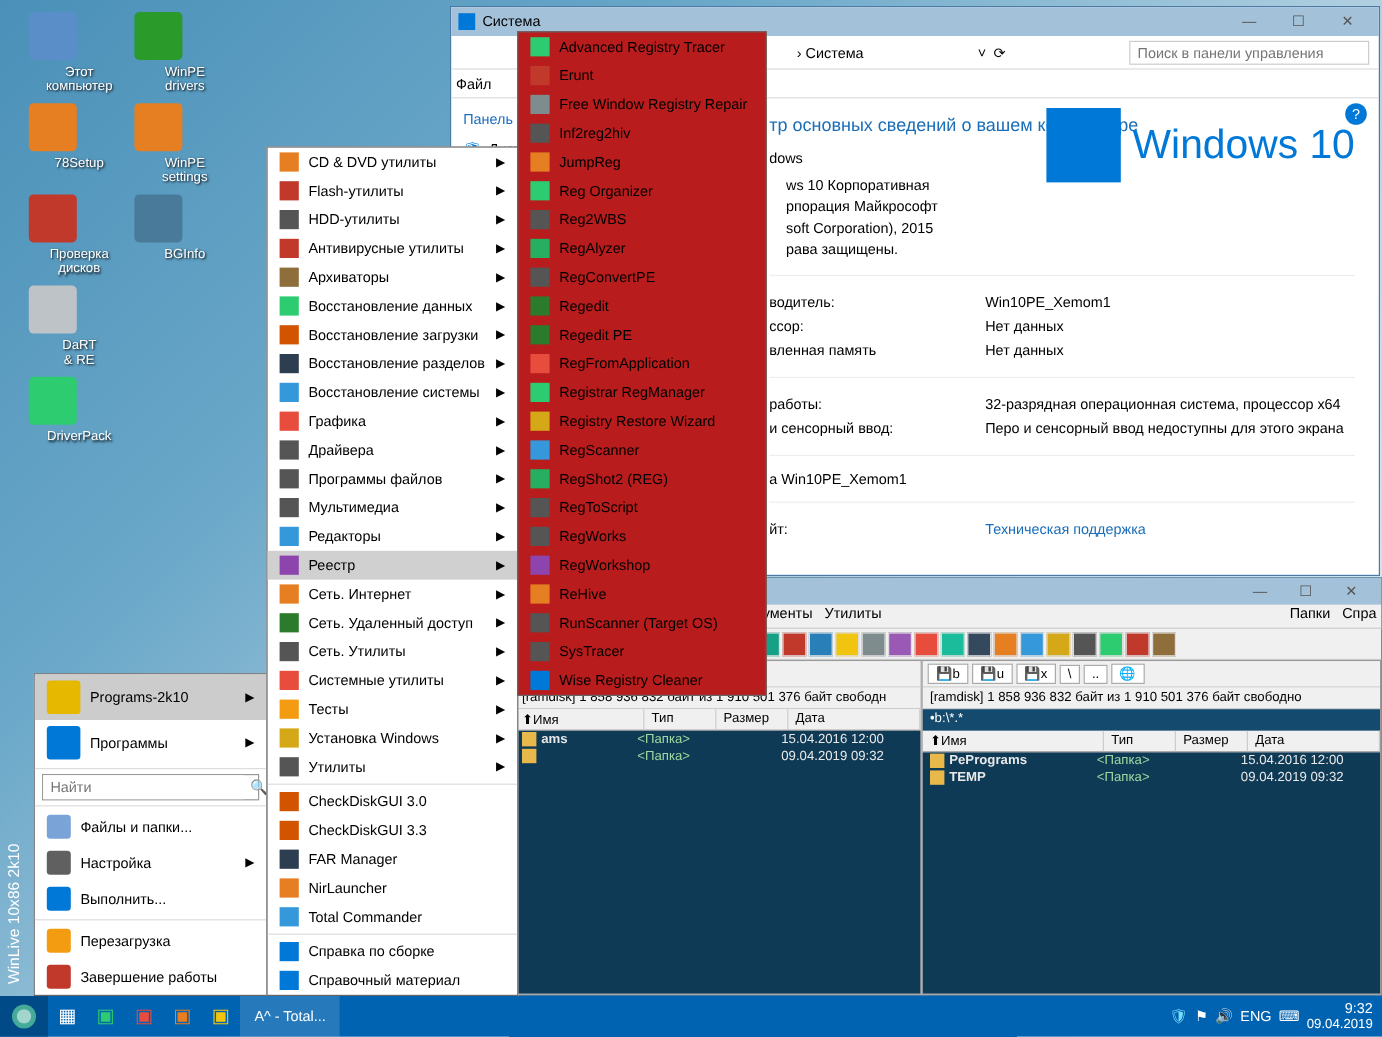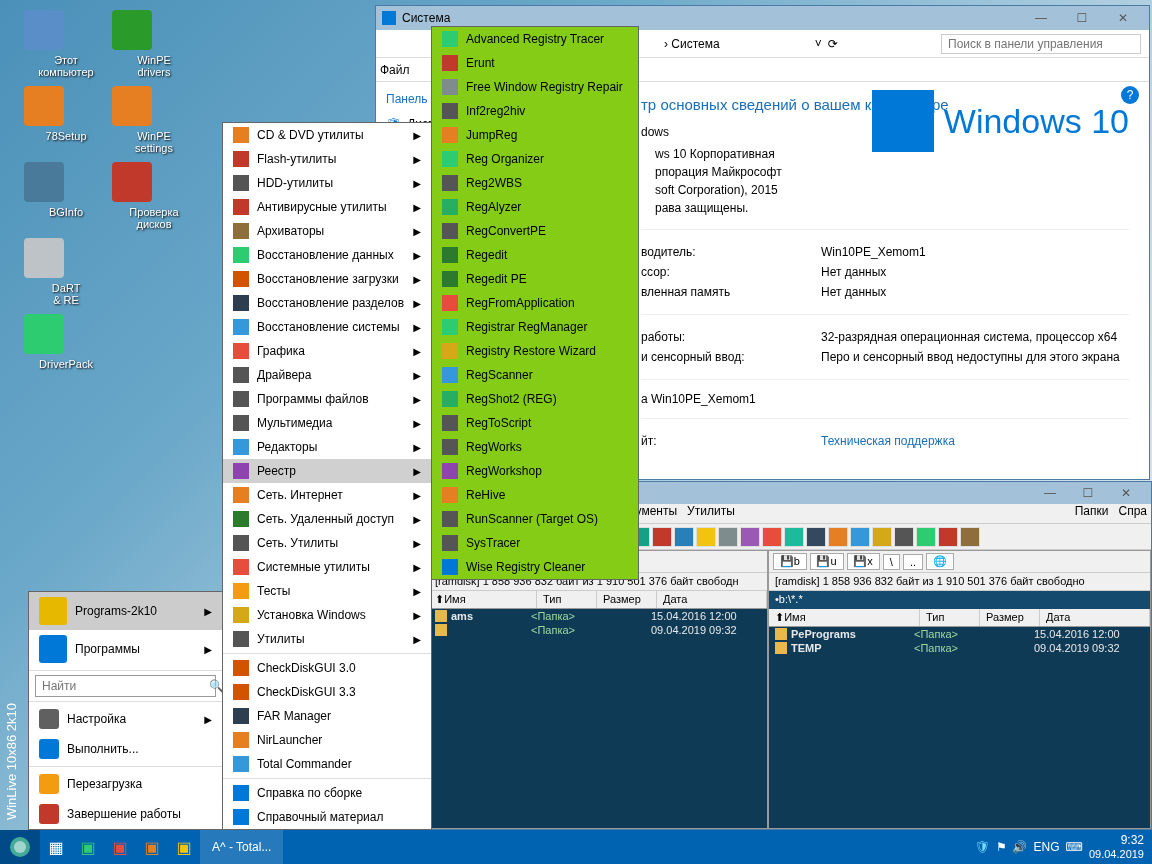--- a/index.html
+++ b/index.html
@@ -34,21 +34,21 @@
 .sm-sep { height:1px; background:#ddd; margin:2px 0; }
 
 
 .submenu { position: absolute; left: 222px; bottom: 34px; width: 210px; max-height: 800px; background: #fff; border: 1px solid #666; z-index: 101; font-size:12px; }
 .sub-item { display:flex; align-items:center; padding: 4px 10px; cursor:pointer; gap:8px; }
 .sub-item.hl { background: #d0d0d0; }
 .sub-item .arr { margin-left:auto; font-size:10px; }
 .subico { width:16px; height:16px; display:inline-block; }
 
 
-.submenu2 { position: absolute; left: 431px; top: 26px; width: 208px; background: #84cc16; border: 1px solid #666; z-index: 102; font-size:12px; }
+.submenu2 { position: absolute; left: 431px; top: 26px; width: 208px; background: #b91c1c; border: 1px solid #666; z-index: 102; font-size:12px; }
 
 
 .syswin { position: absolute; left: 375px; top: 5px; width: 775px; height: 475px; background: #fff; border: 1px solid #4a7aa5; z-index: 50; }
 .syswin .titlebar { height: 24px; background: #a3c2d9; display:flex; align-items:center; padding: 0 6px; font-size:12px; }
 .syswin .winbtns { margin-left:auto; display:flex; gap:1px; }
 .syswin .winbtn { width:40px; height:22px; display:flex; align-items:center; justify-content:center; cursor:pointer; color:#555; }
 .syswin .addrbar { height: 28px; border-bottom:1px solid #ddd; display:flex; align-items:center; padding: 0 8px; font-size:12px; }
 .syswin .addrbar input { margin-left:auto; border:1px solid #ccc; padding:2px 6px; font-size:12px; width:200px; }
 .syswin .menubar { height: 24px; border-bottom:1px solid #ddd; display:flex; align-items:center; padding: 0 4px; font-size:12px; }
 .syswin .body { display:flex; height: calc(100% - 76px); }
@@ -109,26 +109,26 @@
         <div class="ico" style="background:#e67e22"></div>
         <div class="lbl">78Setup</div>
       </div>
       <div class="desktop-icon">
         <div class="ico" style="background:#e67e22"></div>
         <div class="lbl">WinPE settings</div>
       </div>
     </div>
     <div class="icon-row">
       <div class="desktop-icon">
+        <div class="ico" style="background:#c0392b"></div>
+        <div class="lbl">Проверка дисков</div>
+      </div>
+      <div class="desktop-icon">
         <div class="ico" style="background:#4a7a9a"></div>
         <div class="lbl">BGInfo</div>
-      </div>
-      <div class="desktop-icon">
-        <div class="ico" style="background:#c0392b"></div>
-        <div class="lbl">Проверка дисков</div>
       </div>
     </div>
     <div class="icon-row">
       <div class="desktop-icon">
         <div class="ico" style="background:#bdc3c7"></div>
         <div class="lbl">DaRT &amp; RE</div>
       </div>
     </div>
     <div class="icon-row">
       <div class="desktop-icon">
@@ -357,20 +357,24 @@
       </div>
     </div>
   <div class="sm-sep"></div>
   <div class="sm-search">
     <input placeholder="Найти" style="">
     <span style="padding:3px 6px">🔍</span>
   </div>
   <div class="sm-sep"></div>
   <div id="sm-mid">
       <div class="sm-item">
+        <span class="sm-ico" style="background:#7aa4d8;width:20px;height:20px"></span>
+        <span>Файлы и папки...</span>
+      </div>
+      <div class="sm-item">
         <span class="sm-ico" style="background:#606060;width:20px;height:20px"></span>
         <span>Настройка</span>
         <span class="arr">▶</span>
       </div>
       <div class="sm-item">
         <span class="sm-ico" style="background:#0078d7;width:20px;height:20px"></span>
         <span>Выполнить...</span>
       </div>
     </div>
   <div class="sm-sep"></div>

